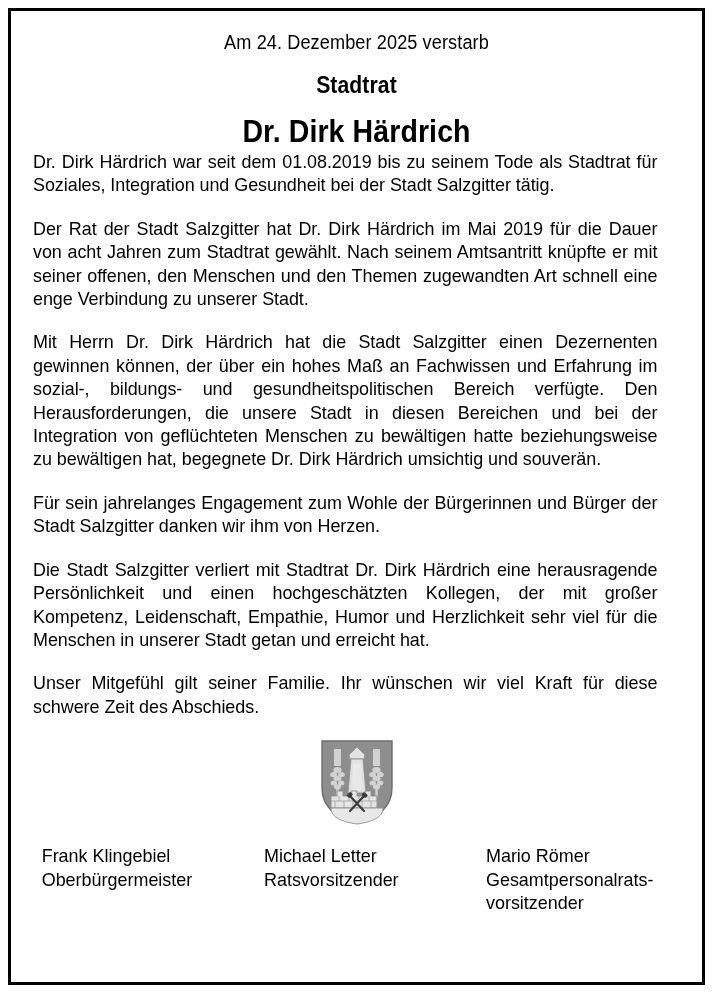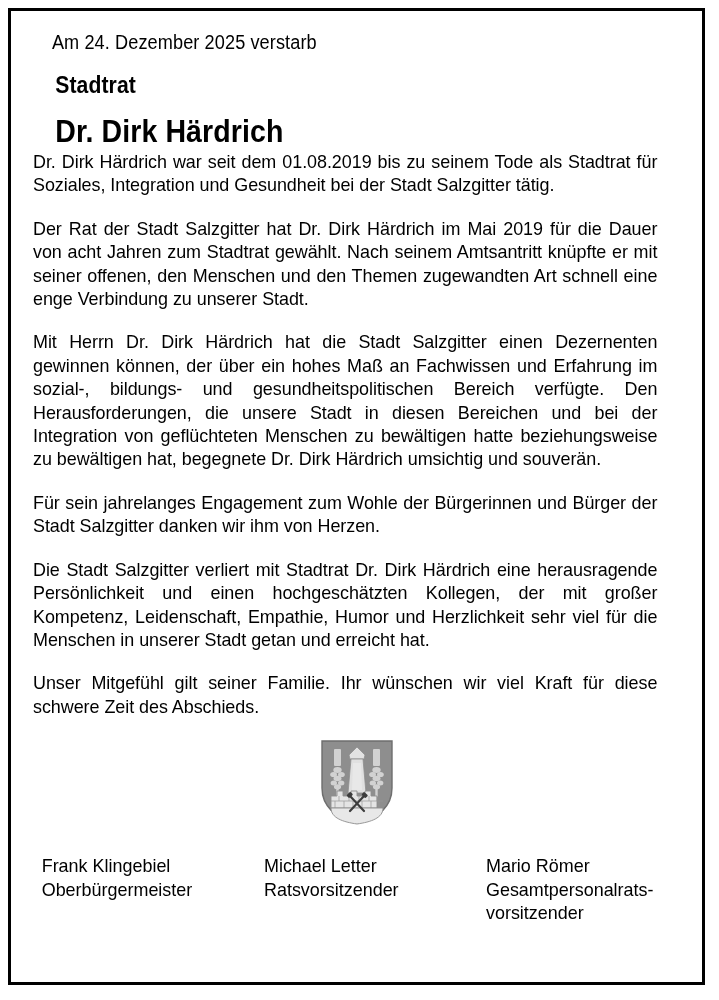--- a/index.html
+++ b/index.html
@@ -31,21 +31,21 @@
   .inner {
     position: relative;
     width: 100%;
     height: 100%;
     box-sizing: border-box;
     padding: 0 18px;
   }
 
   
   .header {
-    text-align: left;
+    text-align: center;
     padding-top: 19px;
   }
   .death-line {
     font-size: 19.5px;
     line-height: 24px;
     font-weight: 400;
     letter-spacing: 0.1px;
     transform: scaleX(0.93);
     transform-origin: center center;
   }
@@ -93,21 +93,21 @@
     text-align: center;
     height: 92px;
   }
   .crest-wrap svg {
     display: inline-block;
     vertical-align: top;
   }
 
   
   .signatories {
-    margin-top: 24px;
+    margin-top: 14px;
     display: flex;
     padding: 0 4px;
   }
   .sig-col {
     font-size: 18.6px;
     line-height: 23.4px;
     transform: scaleX(0.965);
     transform-origin: left center;
   }
   .sig-col.c1 { width: 228px; padding-left: 9px; }

